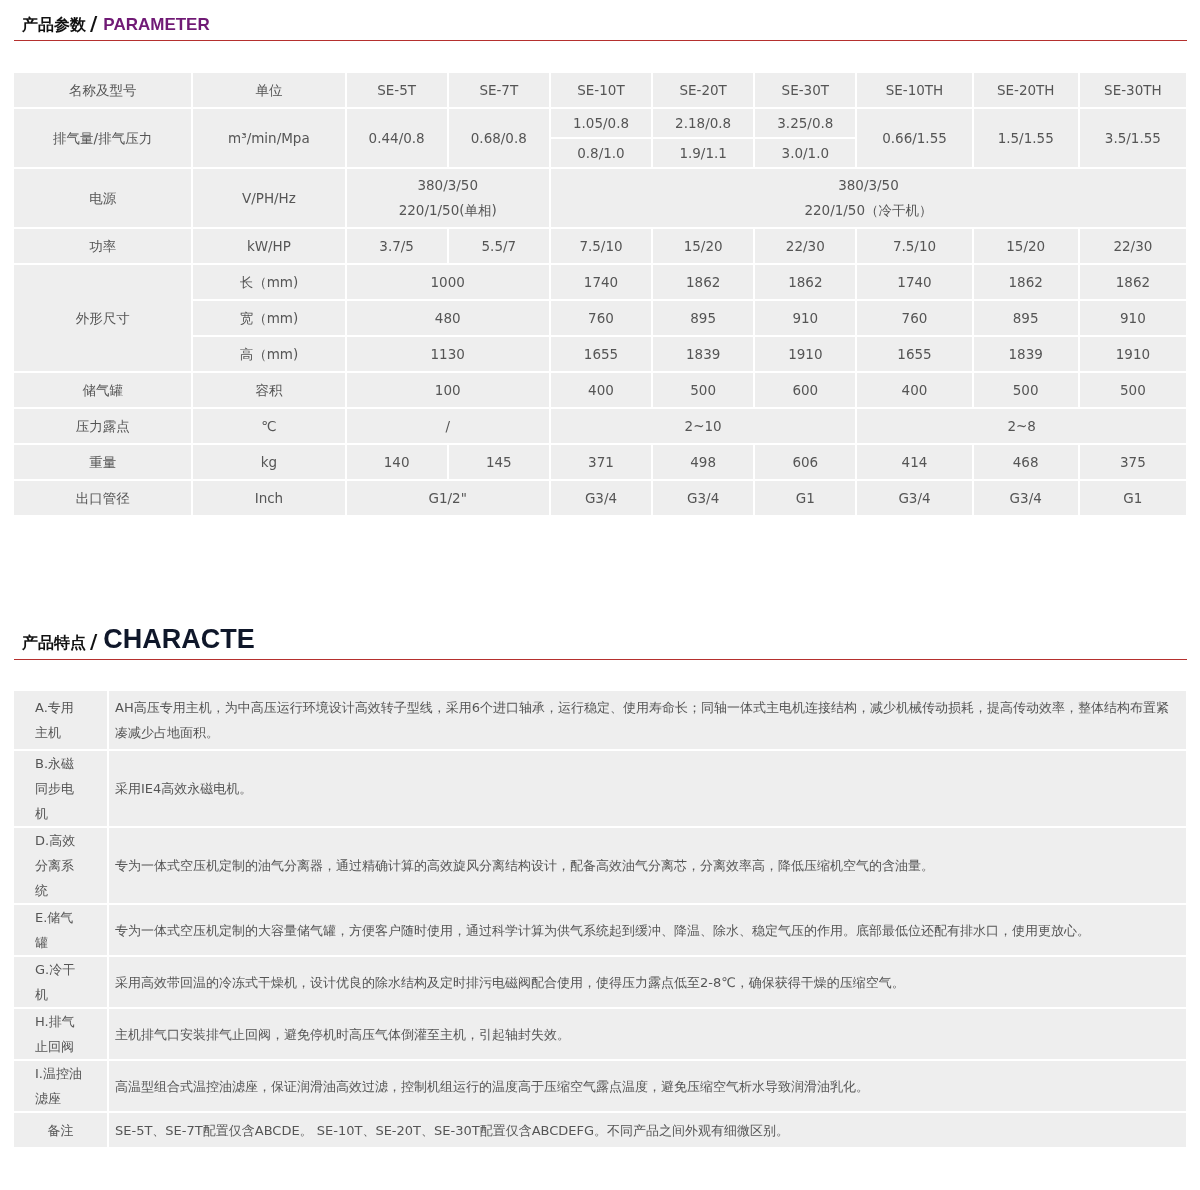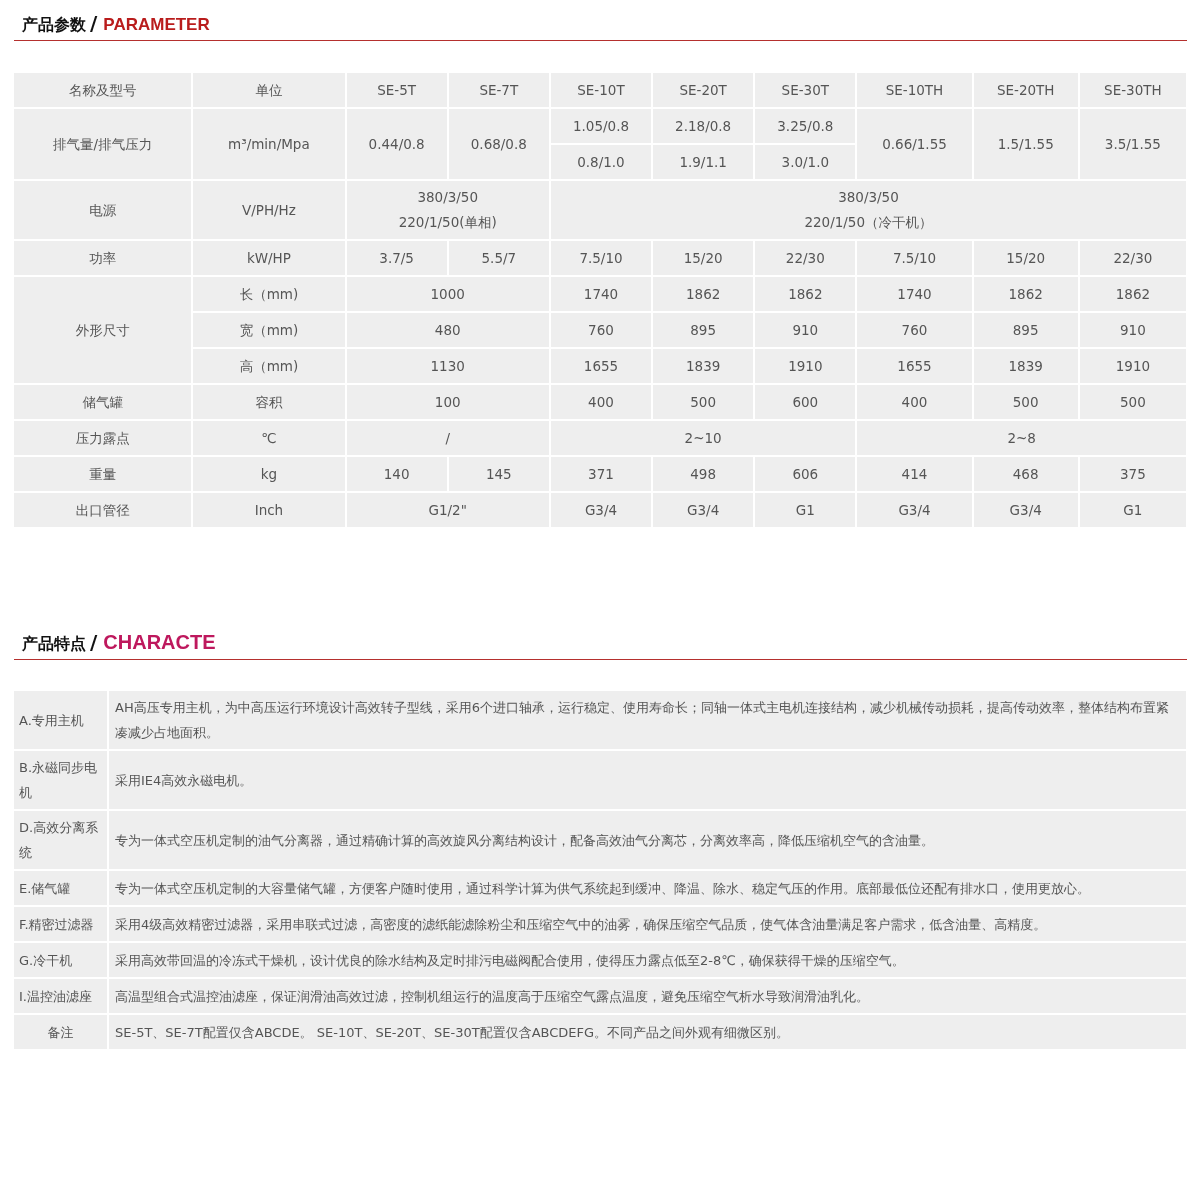--- a/index.html
+++ b/index.html
@@ -1,36 +1,36 @@
 <!DOCTYPE html>
 <html><head>
 <meta charset="utf-8">
 <style>
   html, body { margin: 0; padding: 0; background: #ffffff; }
   body { width: 1200px; height: 1190px; position: relative; overflow: hidden;
          font-family: "DejaVu Sans", "Liberation Sans", sans-serif; color: #555555; }
   .section-head { position: absolute; left: 14px; width: 1173px; border-bottom: 1px solid #b5302e; }
   .section-head .zh { font-weight: bold; color: #111111; font-size: 16px; letter-spacing: 0px; }
   .section-head .sep { font-weight: bold; color: #111111; font-size: 20px; margin: 0 6px 0 4px; }
-  .section-head .en-grey { font-weight: bold; color: #b91c1c; font-size: 17px; font-family: "Liberation Sans", sans-serif; }
-  .section-head .en-dark { font-weight: bold; color: #be185d; font-size: 20px; font-family: "Liberation Sans", sans-serif; }
+  .section-head .en-grey { font-weight: bold; color: #701a75; font-size: 17px; font-family: "Liberation Sans", sans-serif; }
+  .section-head .en-dark { font-weight: bold; color: #0f172a; font-size: 27px; font-family: "Liberation Sans", sans-serif; }
   #head1 { top: 6px; height: 34px; }
   #head2 { top: 626px; height: 33px; }
   .section-head .title { position: absolute; left: 8px; bottom: 4px; white-space: nowrap; }
 
   table { border-collapse: separate; border-spacing: 2px; position: absolute; table-layout: fixed; }
   td { background: #eeeeee; font-size: 13.5px; color: #555555; text-align: center; vertical-align: middle; padding: 0; line-height: 25px; }
   #params { left: 12px; top: 71px; width: 1176px; }
   #params td { height: 34px; }
   #params tr.r-power td { height: 58px; }
-  #params tr.r-flow td.flow-sub { height: 34px; }
+  #params tr.r-flow td.flow-sub { height: 28px; }
 
   #features { left: 12px; top: 689px; width: 1176px; }
   #features td { text-align: left; padding: 0 6px; font-size: 13px; line-height: 25px; }
-  #features td.lbl { width: 81px; padding: 0 5px; }
+  #features td.lbl { width: 81px; padding: 0 21px; }
   #features td.lbl.center { text-align: center; }
   #features tr.h2 td { height: 58px; }
   #features tr.h1 td { height: 34px; }
 </style>
 </head>
 <body>
 
 <div class="section-head" id="head1">
   <div class="title">
     <span class="zh">产品参数</span><span class="sep">/</span><span class="en-grey">PARAMETER</span>
@@ -201,28 +201,28 @@
   </tr>
   <tr class="h2">
     <td class="lbl">D.高效分离系统</td>
     <td>专为一体式空压机定制的油气分离器，通过精确计算的高效旋风分离结构设计，配备高效油气分离芯，分离效率高，降低压缩机空气的含油量。</td>
   </tr>
   <tr class="h1">
     <td class="lbl">E.储气罐</td>
     <td>专为一体式空压机定制的大容量储气罐，方便客户随时使用，通过科学计算为供气系统起到缓冲、降温、除水、稳定气压的作用。底部最低位还配有排水口，使用更放心。</td>
   </tr>
   <tr class="h1">
-    <td class="lbl">F.精密过滤器</td>
-    <td>采用4级高效精密过滤器，采用串联式过滤，高密度的滤纸能滤除粉尘和压缩空气中的油雾，确保压缩空气品质，使气体含油量满足客户需求，低含油量、高精度。</td>
-  </tr>
-  <tr class="h1">
     <td class="lbl">G.冷干机</td>
     <td>采用高效带回温的冷冻式干燥机，设计优良的除水结构及定时排污电磁阀配合使用，使得压力露点低至2-8℃，确保获得干燥的压缩空气。</td>
   </tr>
   <tr class="h1">
+    <td class="lbl">H.排气止回阀</td>
+    <td>主机排气口安装排气止回阀，避免停机时高压气体倒灌至主机，引起轴封失效。</td>
+  </tr>
+  <tr class="h1">
     <td class="lbl">I.温控油滤座</td>
     <td>高温型组合式温控油滤座，保证润滑油高效过滤，控制机组运行的温度高于压缩空气露点温度，避免压缩空气析水导致润滑油乳化。</td>
   </tr>
   <tr class="h1">
     <td class="lbl center">备注</td>
     <td>SE-5T、SE-7T配置仅含ABCDE。 SE-10T、SE-20T、SE-30T配置仅含ABCDEFG。不同产品之间外观有细微区别。</td>
   </tr>
 </tbody>
   </table>
 

